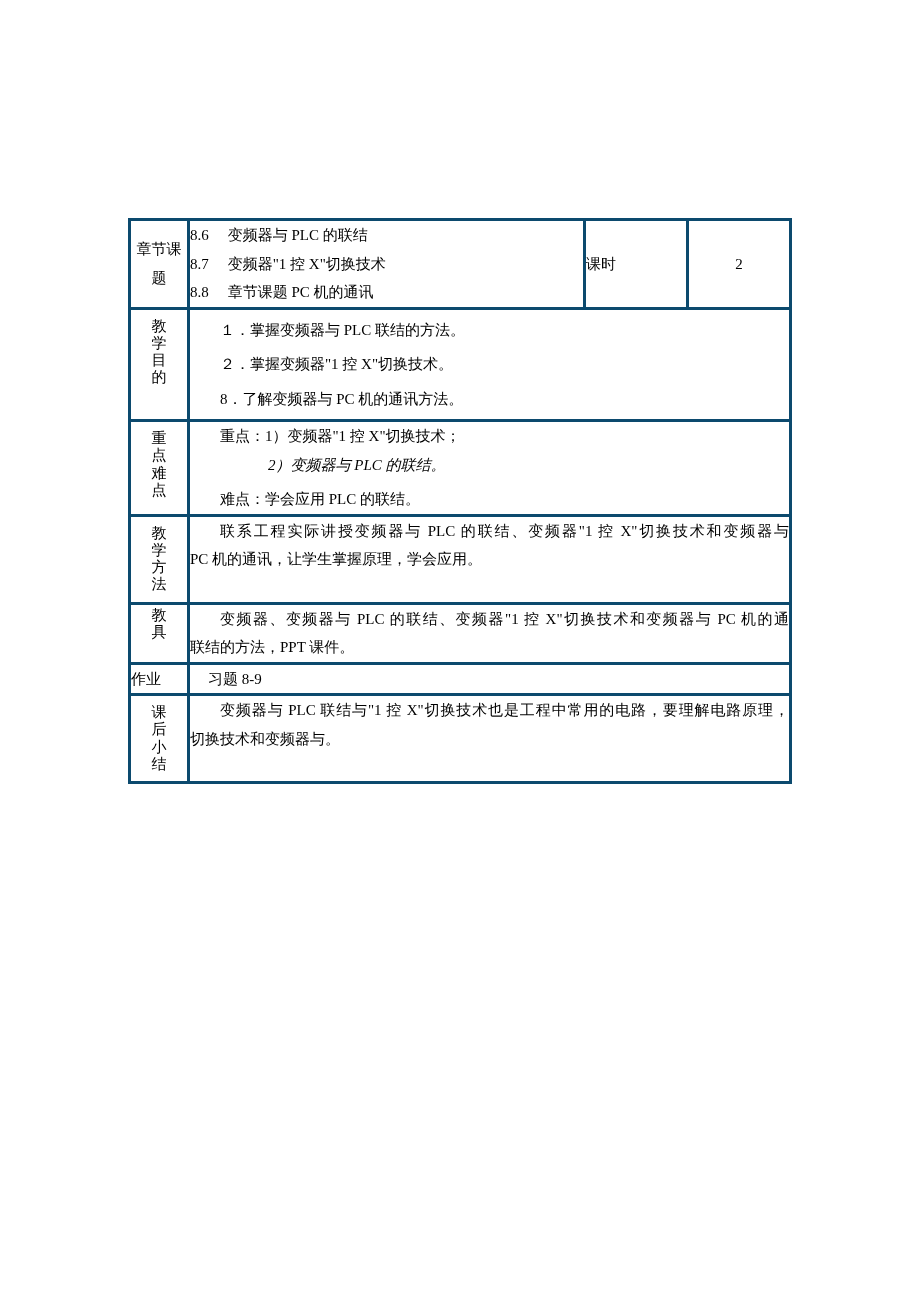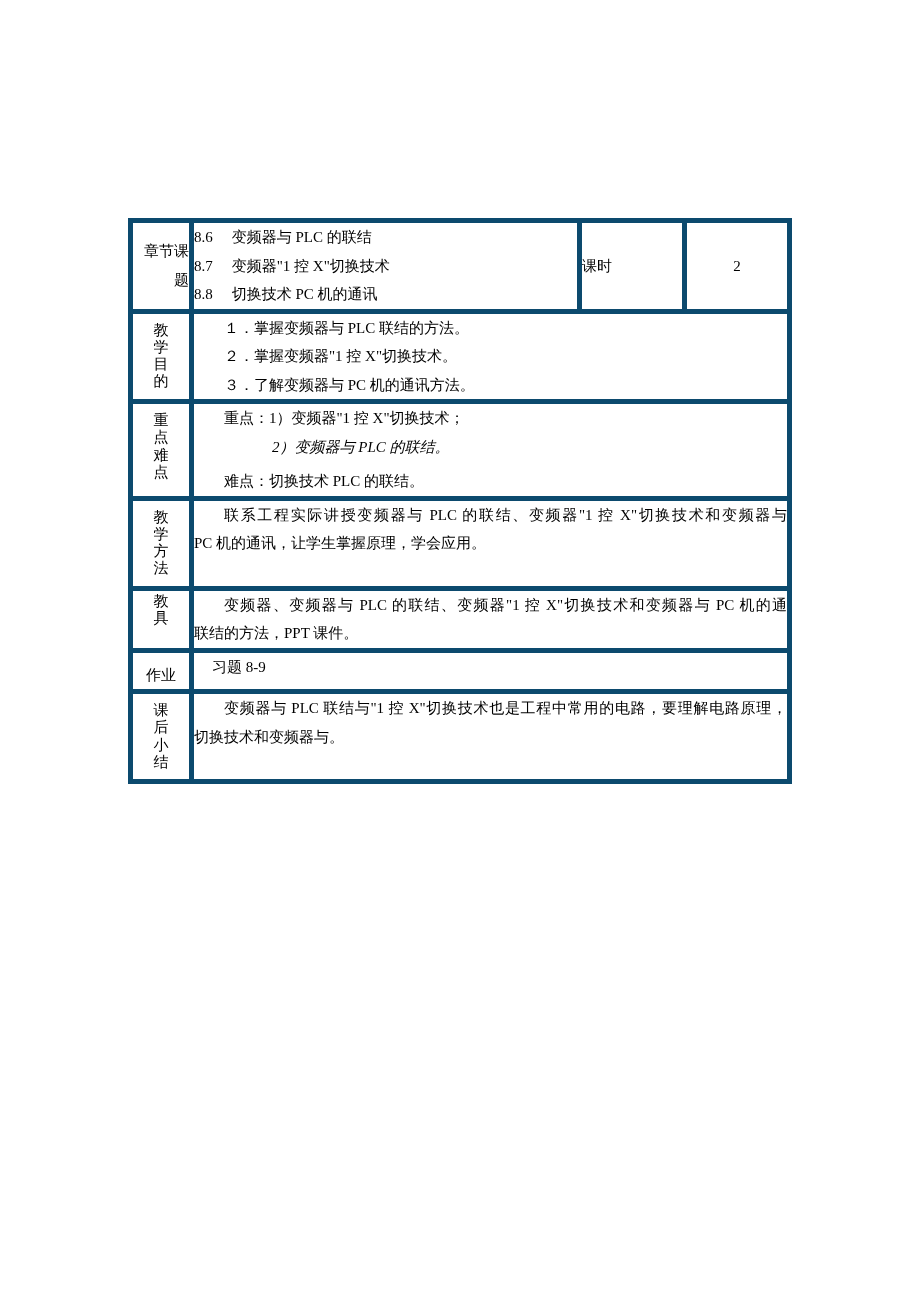--- a/index.html
+++ b/index.html
@@ -17,21 +17,21 @@
     position: relative;
     box-sizing: border-box;
     padding: 218px 128px 0 128px;
   }
   table.outer {
     border-collapse: collapse;
     width: 100%;
     table-layout: fixed;
   }
   table.outer td {
-    border: 5px solid #0c4a6e;
+    border: 3px solid #0c4a6e;
     vertical-align: top;
     padding: 0;
   }
   .label-col {
     width: 56px;
   }
   .vert {
     display: flex;
     flex-direction: column;
     align-items: center;
@@ -85,49 +85,49 @@
     padding: 18px 10px 4px 10px;
   }
   .homework-cell {
     padding: 0 10px 28px 10px;
   }
   .summary-cell {
     min-height: 150px;
     padding: 4px 10px 10px 10px;
   }
   .nobr { white-space: nowrap; }
-  .obj-line { margin: 0 0; }
+  .obj-line { margin: 6px 0; }
   .force-justify {
     text-align: justify;
     text-align-last: justify;
   }
 </style>
 </head>
 <body>
 
 <div class="page">
 <table class="outer">
 
   <tbody>
         <tr>
-    <td class="label-col" style="vertical-align:middle;text-align:right;font-family:Liberation Serif, serif;">
+    <td class="label-col" style="vertical-align:middle;text-align:center;font-family:Liberation Serif, serif;">
       <span>章节课题</span>
     </td>
     <td class="topic-cell">
       <div class="topic-line">
         <span class="topic-num">8.6</span>
         <span>变频器与 PLC 的联结</span>
       </div>
       <div class="topic-line">
         <span class="topic-num">8.7</span>
         <span>变频器"1 控 X"切换技术</span>
       </div>
       <div class="topic-line">
         <span class="topic-num">8.8</span>
-        <span>切换技术 PC 机的通讯</span>
+        <span>章节课题 PC 机的通讯</span>
       </div>
     </td>
     <td class="keshi-col">
       <span>课时</span>
     </td>
     <td class="keshi-val-col">
       <span>2</span>
     </td>
   </tr>
 
@@ -136,38 +136,38 @@
       <div class="vert">
         <span>教</span>
               <span>学</span>
               <span>目</span>
               <span>的</span>
       </div>
     </td>
     <td colspan="3" class="objective-cell">
       <div class="indent-1 obj-line">１．掌握变频器与 PLC 联结的方法。</div>
       <div class="indent-1 obj-line">２．掌握变频器"1 控 X"切换技术。</div>
-      <div class="indent-1 obj-line">３．了解变频器与 PC 机的通讯方法。</div>
+      <div class="indent-1 obj-line">8．了解变频器与 PC 机的通讯方法。</div>
     </td>
   </tr>
 
   <tr>
     <td class="label-col">
       <div class="vert">
         <span>重</span>
               <span>点</span>
               <span>难</span>
               <span>点</span>
       </div>
     </td>
     <td colspan="3" class="content-cell">
       <div class="indent-1">重点：1）变频器"1 控 X"切换技术；</div>
       <div class="indent-2">2）变频器与 PLC 的联结。</div>
       <div style="height:6px"></div>
-      <div class="indent-1">难点：切换技术 PLC 的联结。</div>
+      <div class="indent-1">难点：学会应用 PLC 的联结。</div>
     </td>
   </tr>
 
   <tr>
     <td class="label-col">
       <div class="vert">
         <span>教</span>
               <span>学</span>
               <span>方</span>
               <span>法</span>
@@ -186,21 +186,21 @@
               <span>具</span>
       </div>
     </td>
     <td colspan="3" class="tools-cell">
       <div class="indent-1 nobr force-justify">变频器、变频器与 PLC 的联结、变频器"1 控 X"切换技术和变频器与 PC 机的通</div>
       <div class="nobr">联结的方法，PPT 课件。</div>
     </td>
   </tr>
 
   <tr>
-    <td class="label-col" style="vertical-align:top;text-align:center;padding-top:8px;">
+    <td class="label-col" style="vertical-align:top;text-align:left;padding-top:0;">
       <span>作业</span>
     </td>
     <td colspan="3" class="homework-cell">
       <span style="padding-left:1.2em;">习题 8-9</span>
     </td>
   </tr>
 
   <tr>
     <td class="label-col">
       <div class="vert">

